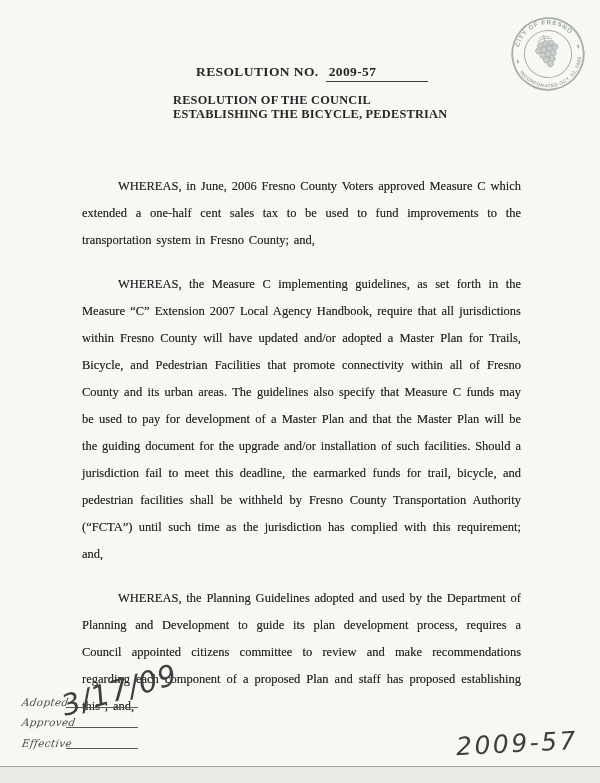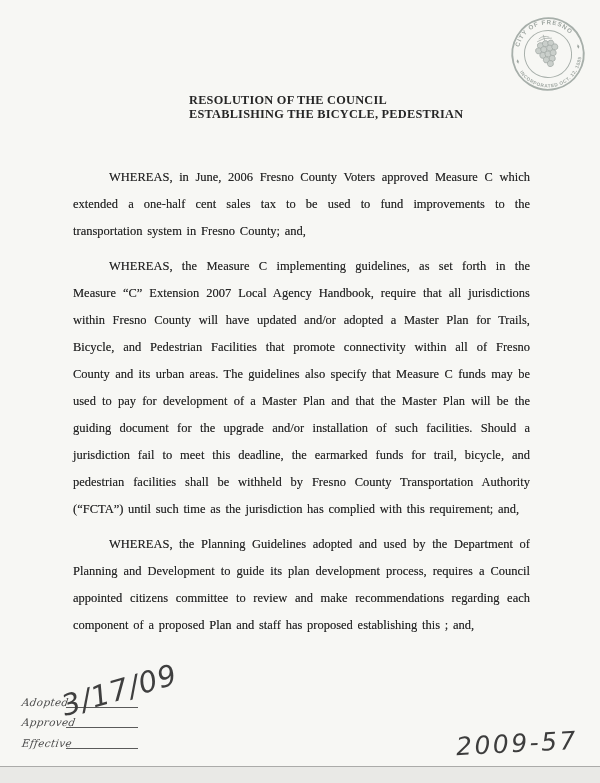--- a/index.html
+++ b/index.html
@@ -41,35 +41,34 @@
     border-bottom: 1.2px solid #3c3c3c;
   }
   .title-block {
     position: absolute;
     top: 94px;
     left: 173px;
     font-size: 12.3px;
     font-weight: bold;
     line-height: 13.6px;
     letter-spacing: 0.25px;
-    margin-left: 16px;
   }
   
   .body {
     position: absolute;
     top: 156px;
     left: 65px;
     width: 473px;
     font-size: 12.5px;
     line-height: 27px;
     text-align: justify;
     word-spacing: 1.6px;
     text-shadow: 0 0 0.4px rgba(40,40,40,0.55);
   }
-  .body p { margin: 8px; text-indent: 36px; }
+  .body p { margin: 17px; text-indent: 36px; }
   
   .stamp {
     position: absolute;
     left: 22px;
     top: 687px;
     width: 116px;
     font-family: "DejaVu Serif", serif;
     font-style: italic;
     font-size: 10.5px;
     color: #4c4c4c;
@@ -148,20 +147,23 @@
         <circle cx="43" cy="50" r="4"></circle>
           <circle cx="50" cy="50" r="4"></circle>
           <circle cx="57" cy="50" r="4"></circle>
         <circle cx="46" cy="57" r="4"></circle>
           <circle cx="54" cy="57" r="4"></circle>
         <circle cx="50" cy="63" r="4"></circle>
       </g>
     </svg>
   </div>
 
+  <div class="res-line">
+    <span>RESOLUTION NO.</span><span class="res-num">2009-57</span>
+  </div>
 
   <div class="title-block">
     <div>RESOLUTION OF THE COUNCIL</div>
     <div>ESTABLISHING THE BICYCLE, PEDESTRIAN</div>
   </div>
 
   <div class="body">
     <p>WHEREAS, in June, 2006 Fresno County Voters approved Measure C which extended a one-half cent sales tax to be used to fund improvements to the transportation system in Fresno County; and,</p>
     <p>WHEREAS, the Measure C implementing guidelines, as set forth in the Measure “C” Extension 2007 Local Agency Handbook, require that all jurisdictions within Fresno County will have updated and/or adopted a Master Plan for Trails, Bicycle, and Pedestrian Facilities that promote connectivity within all of Fresno County and its urban areas. The guidelines also specify that Measure C funds may be used to pay for development of a Master Plan and that the Master Plan will be the guiding document for the upgrade and/or installation of such facilities. Should a jurisdiction fail to meet this deadline, the earmarked funds for trail, bicycle, and pedestrian facilities shall be withheld by Fresno County Transportation Authority (“FCTA”) until such time as the jurisdiction has complied with this requirement; and,</p>
     <p>WHEREAS, the Planning Guidelines adopted and used by the Department of Planning and Development to guide its plan development process, requires a Council appointed citizens committee to review and make recommendations regarding each component of a proposed Plan and staff has proposed establishing this ; and,</p>

